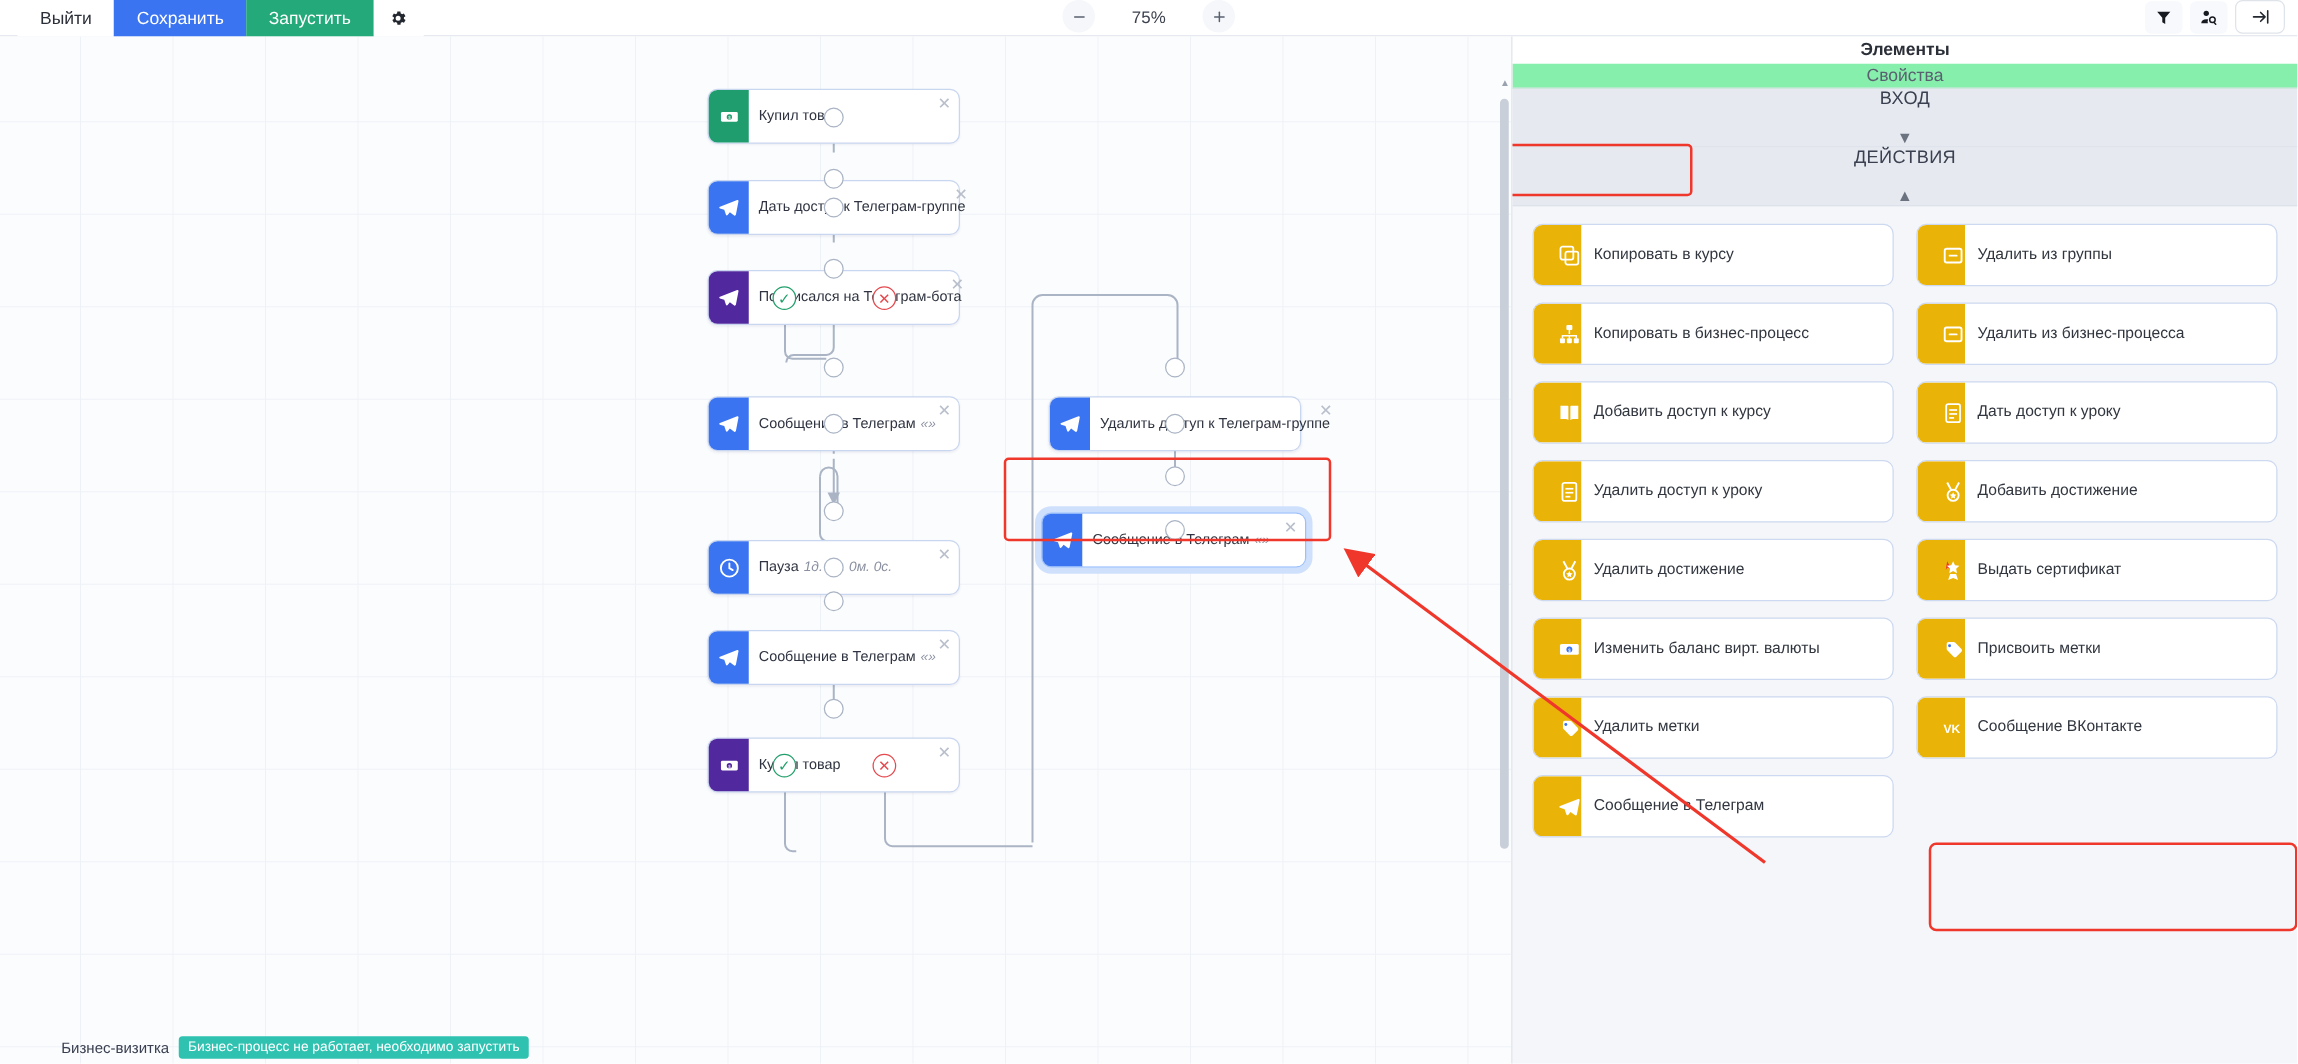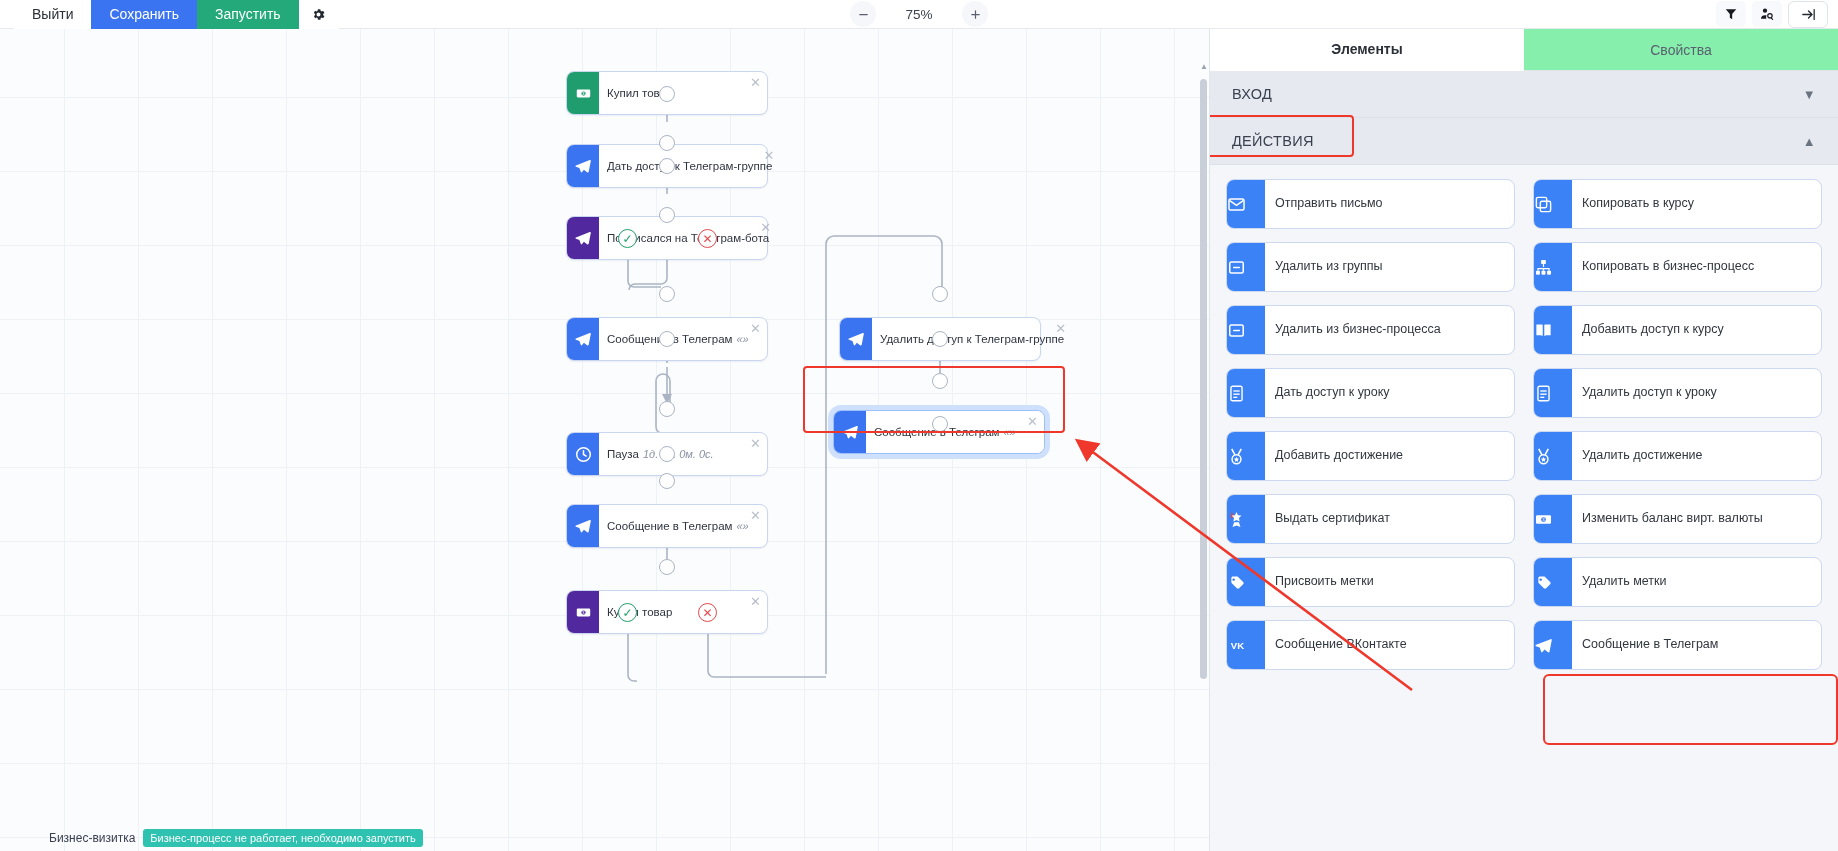--- a/index.html
+++ b/index.html
@@ -7,21 +7,21 @@
     width:1838px; height:851px; overflow:hidden;
     font-family:"Liberation Sans", sans-serif;
     background:#fff; color:#2b2f38;
   }
   .app { position:relative; width:1838px; height:851px; }
 
   
   .toolbar{
     position:absolute; left:0; top:0; width:1838px; height:29px;
     background:#ffffff; border-bottom:1px solid #e6e9ef;
-    display:flex; align-items:center; z-index:30;
+    display:flex; z-index:30;
   }
   .tb-left{ display:flex; align-items:center; gap:0; padding-left:14px; }
   .tb-btn{
     height:29px; display:flex; align-items:center; justify-content:center;
     padding:0 18px; font-size:14px; cursor:pointer; border:none; white-space:nowrap;
   }
   .tb-exit{ background:#fff; color:#2b2f38; }
   .tb-save{ background:#3b74f0; color:#fff; font-weight:400; }
   .tb-run{ background:#23a97a; color:#fff; }
   .tb-gear{ width:40px; height:29px; display:flex; align-items:center; justify-content:center; background:#fff; cursor:pointer;}
@@ -125,48 +125,48 @@
   .botbar .warn{
     background:#2fc2b1; color:#fff; font-size:11px; padding:3px 7px; border-radius:3px;
     white-space:nowrap;
   }
 
   
   .panel{
     position:absolute; right:0; top:29px; width:629px; height:822px;
     background:#f4f6f9; border-left:1px solid #e1e5ec; overflow:hidden;
   }
-  .panel-tabs{ display:flex; height:42px; }
+  .panel-tabs{ display:flex; height:42px;flex-direction:column; }
   .ptab{
     flex:1; display:flex; align-items:center; justify-content:center;
     font-size:14px; cursor:pointer; background:#86efac; color:#5a6070;
     border-bottom:1px solid #dfe3ea;
   }
   .ptab.active{ background:#fff; color:#2b2f38; font-weight:bold; border-bottom:2px solid #fff;}
   .accordion{
     height:47px; display:flex; align-items:center; justify-content:space-between;
     padding:0 22px; background:#e6eaf0; border-bottom:1px solid #dde1e9;
-    font-size:14.5px; color:#3a4050; cursor:pointer; letter-spacing:.3px;
+    font-size:14.5px; color:#3a4050; cursor:pointer; letter-spacing:.3px;flex-direction:column;
   }
   .accordion .chev{ font-size:13px; color:#6b7280; }
   .acc-wrap{ position:relative; }
   .acc-hl{
     position:absolute; left:-4px; top:-3px; width:148px; height:42px;
     border:2.5px solid #f0372b; border-radius:4px; pointer-events:none; z-index:6;
   }
   .grid{
     display:grid; grid-template-columns:1fr 1fr; gap:13px 18px;
     padding:14px 16px 10px 16px;
   }
   .card{
     height:50px; display:flex; align-items:stretch; background:#fff;
     border:1px solid #cdd9f0; border-radius:8px; cursor:pointer; overflow:hidden;
   }
   .card .ic{
-    flex:0 0 38px; background:#3b82f6; display:flex; align-items:center; justify-content:flex-start;
+    flex:0 0 38px; background:#eab308; display:flex; align-items:center; justify-content:flex-end;
   }
   .card .lbl{
     flex:1; display:flex; align-items:center; padding:0 10px;
     font-size:12.5px; line-height:1.25; color:#31363f;
   }
   .card-hl{
     position:absolute; border:2.5px solid #f0372b; border-radius:6px; pointer-events:none; z-index:7;
   }
   svg.arrow-ann{ position:absolute; left:0; top:0; width:1838px; height:851px; pointer-events:none; z-index:40;}
 </style>
@@ -426,29 +426,20 @@
     <div class="acc-wrap">
       <div class="accordion" style="background:#e6eaf0;">
         <span>ДЕЙСТВИЯ</span>
         <span class="chev">▲</span>
       </div>
       <div class="acc-hl"></div>
     </div>
 
     <div class="grid">
 
-      <div class="card">
-        <div class="ic">
-            <svg width="19" height="19" viewBox="0 0 24 24">
-              <rect x="2.5" y="5" width="19" height="14" rx="2" fill="none" stroke="#fff" stroke-width="1.9"></rect>
-              <path d="m3.5 7 8.5 6 8.5-6" fill="none" stroke="#fff" stroke-width="1.9"></path>
-            </svg>
-          </div>
-        <div class="lbl">Отправить письмо</div>
-      </div>
 
 
       <div class="card">
         <div class="ic">
             <svg width="19" height="19" viewBox="0 0 24 24">
               <rect x="3" y="3" width="13" height="13" rx="2" fill="none" stroke="#fff" stroke-width="1.8"></rect>
               <rect x="8" y="8" width="13" height="13" rx="2" fill="none" stroke="#fff" stroke-width="1.8"></rect>
             </svg>
           </div>
         <div class="lbl">Копировать в курсу</div>

